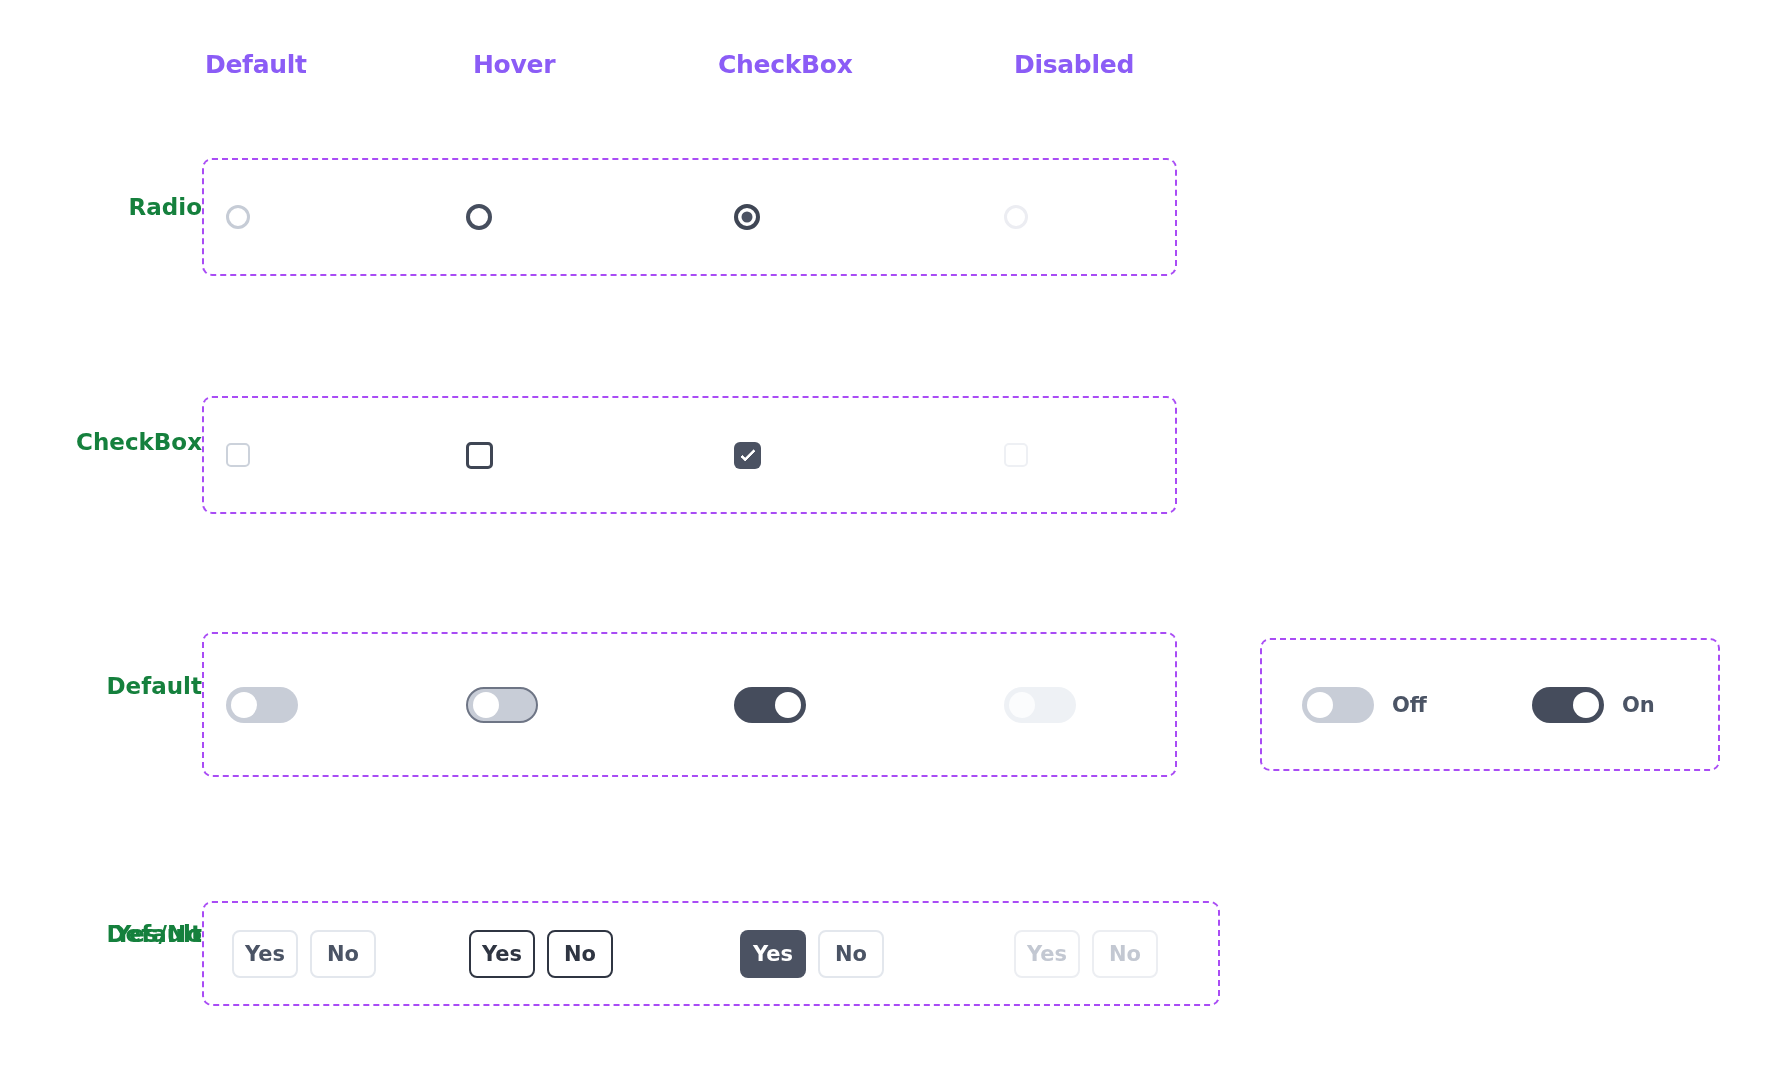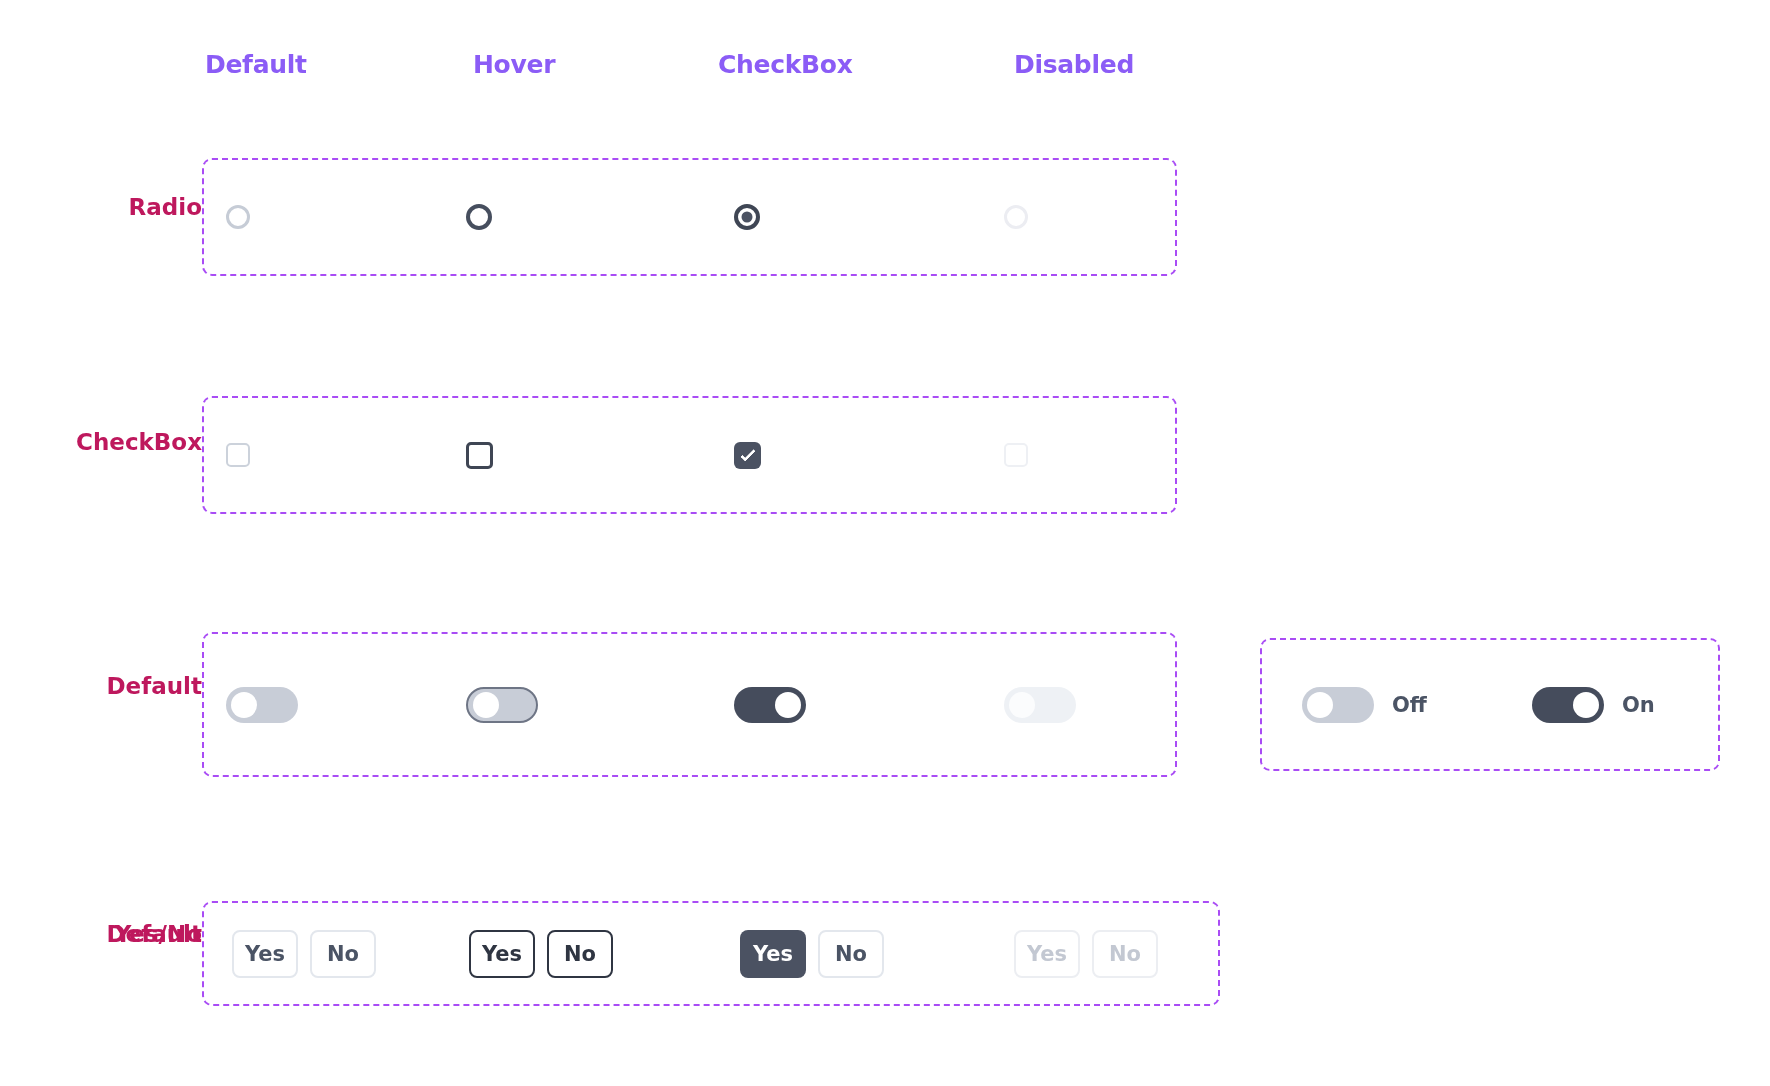--- a/index.html
+++ b/index.html
@@ -42,21 +42,21 @@
   .col-header.c3 { left: 1004px; margin-left: 10px; }
 
   
   .row-label {
     position: absolute;
     right: 0;
     width: 190px;
     text-align: right;
     font-size: 23px;
     font-weight: bold;
-    color: #be185d;
+    color: #15803d;
     line-height: 1.22;
   }
 
   .row-label-wrap {
     position: absolute;
     left: 12px;
     width: 190px;
   }
 
   

